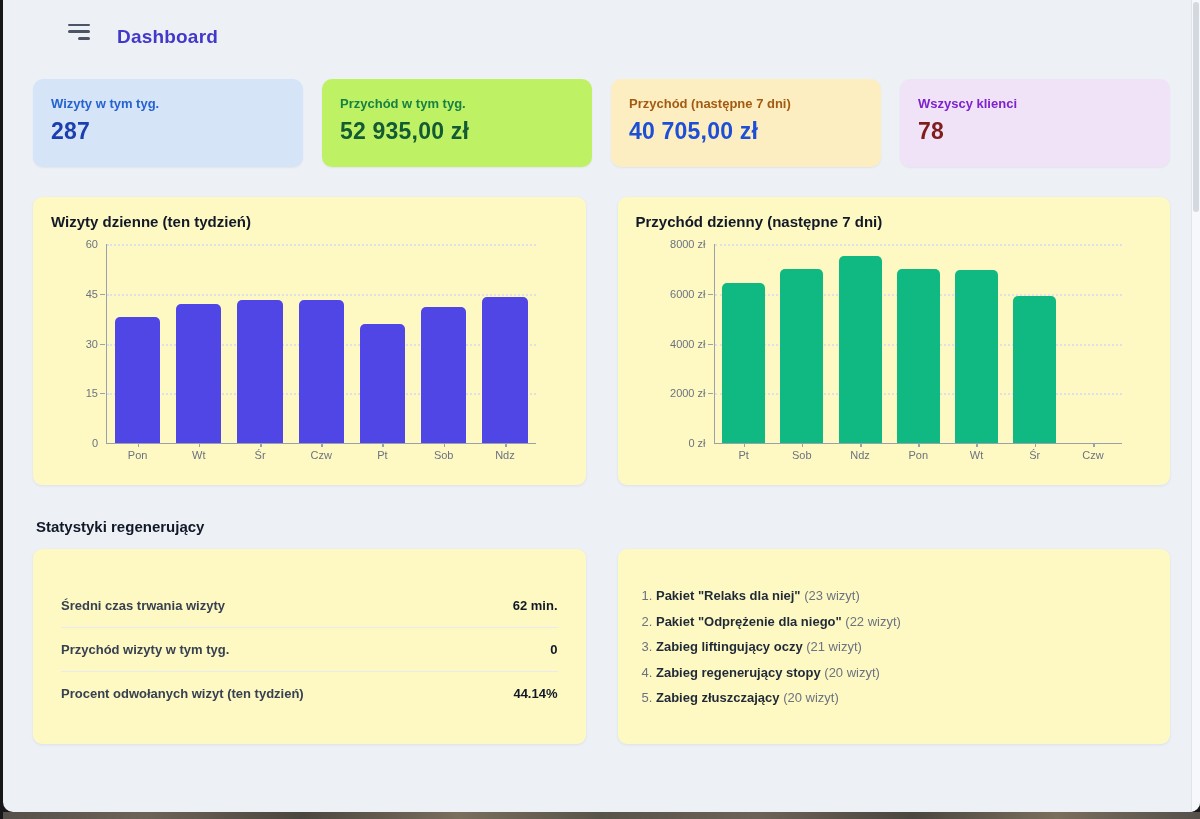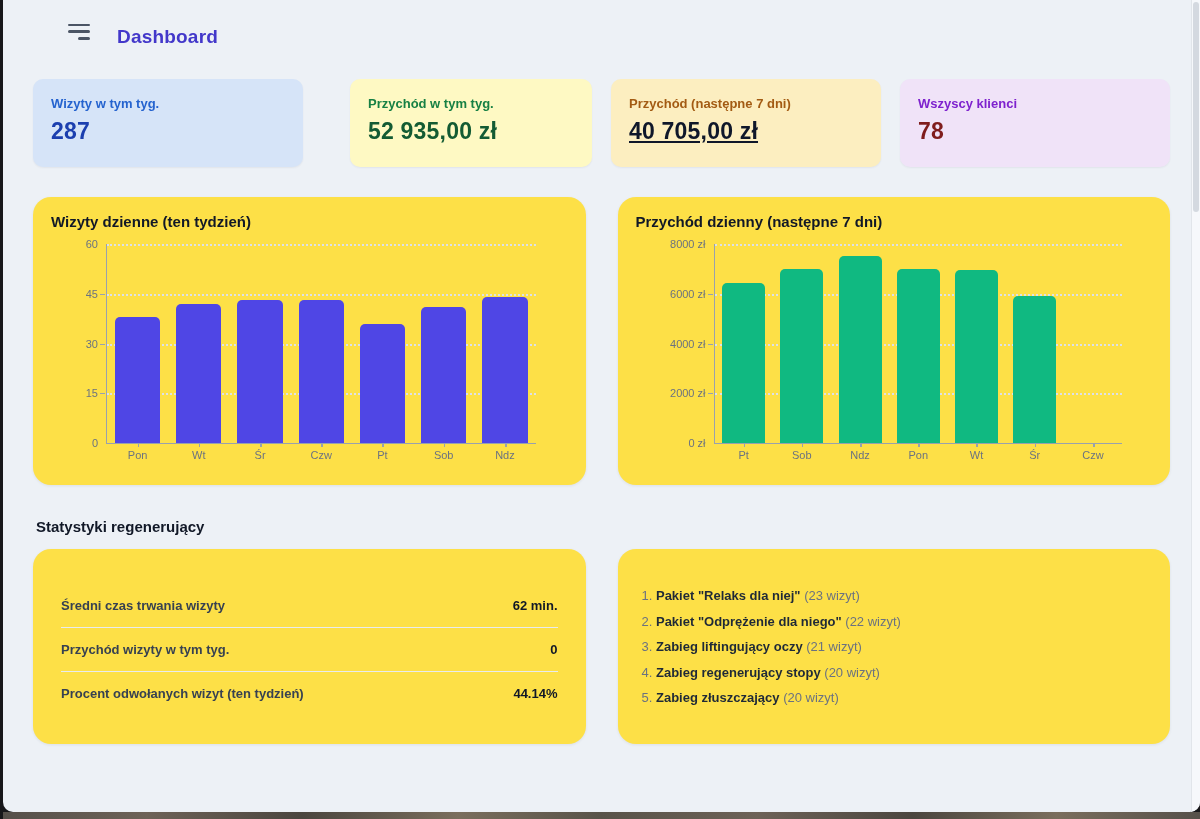--- a/index.html
+++ b/index.html
@@ -39,21 +39,21 @@
   .page-title { font-size:19px; font-weight:bold; color:#4338ca; letter-spacing:0.2px;margin-top:13px; }
 
   
   .stats-row { margin-top:31px; display:grid; grid-template-columns:repeat(4,1fr); gap:19px; }
   .stat-card { height:88px; border-radius:10px; padding:17px 18px; box-shadow:0 1px 2px rgba(30,40,60,0.06); }
   .stat-label { font-size:13px; font-weight:bold; }
   .stat-value { font-size:23px; font-weight:bold; margin-top:7px; letter-spacing:0.2px; }
 
   
   .charts-row { margin-top:30px; display:grid; grid-template-columns:1fr 1fr; gap:32px; }
-  .card { background:#fde047; border-radius:18px; box-shadow:0 1px 3px rgba(30,40,60,0.08); }
+  .card { background:#fef9c3; border-radius:9px; box-shadow:0 1px 3px rgba(30,40,60,0.08); }
   .chart-card { height:288px; padding:16px 18px 0 16px; }
   .chart-title { font-size:15px; font-weight:bold; color:#111827; padding-left:2px; }
 
   .chart { position:relative; height:246px; margin-top:2px; }
   .plot { position:absolute; top:12px; bottom:34px;
           border-left:1.6px solid #99a1ac; border-bottom:1.6px solid #99a1ac; }
   .chart-visits  .plot { left:57px; right:32px; }
   .chart-revenue .plot { left:80px; right:30px; }
   .gridline { position:absolute; left:0; right:0; border-top:2px dotted #dde1e7; }
   .ytick { position:absolute; width:5px; border-top:1.6px solid #99a1ac; left:-6.6px; }
@@ -93,27 +93,27 @@
           <span class="l3"></span>
       </div>
       <div class="page-title">Dashboard</div>
     </div>
 
     <div class="stats-row" id="stats-row">
         <div class="stat-card" style="background: rgb(214, 228, 248);">
           <div class="stat-label" style="color: rgb(37, 99, 207);">Wizyty w tym tyg.</div>
           <div class="stat-value" style="color: rgb(28, 63, 175);">287</div>
         </div>
-        <div class="stat-card" style="background: #fef9c3; margin-left: 28px;">
+        <div class="stat-card" style="background: #bef264;">
           <div class="stat-label" style="color: rgb(23, 128, 68);">Przychód w tym tyg.</div>
           <div class="stat-value" style="color: rgb(19, 91, 51);">52 935,00 zł</div>
         </div>
         <div class="stat-card" style="background: rgb(252, 238, 192);">
           <div class="stat-label" style="color: rgb(163, 91, 19);">Przychód (następne 7 dni)</div>
-          <div class="stat-value" style="color: #0f172a; text-decoration: underline;">40 705,00 zł</div>
+          <div class="stat-value" style="color: #1d4ed8;">40 705,00 zł</div>
         </div>
         <div class="stat-card" style="background: rgb(240, 227, 248);">
           <div class="stat-label" style="color: rgb(126, 34, 206);">Wszyscy klienci</div>
           <div class="stat-value" style="color: #7f1d1d;">78</div>
         </div>
       </div>
 
     <div class="charts-row">
       <div class="card chart-card">
         <div class="chart-title">Wizyty dzienne (ten tydzień)</div>

